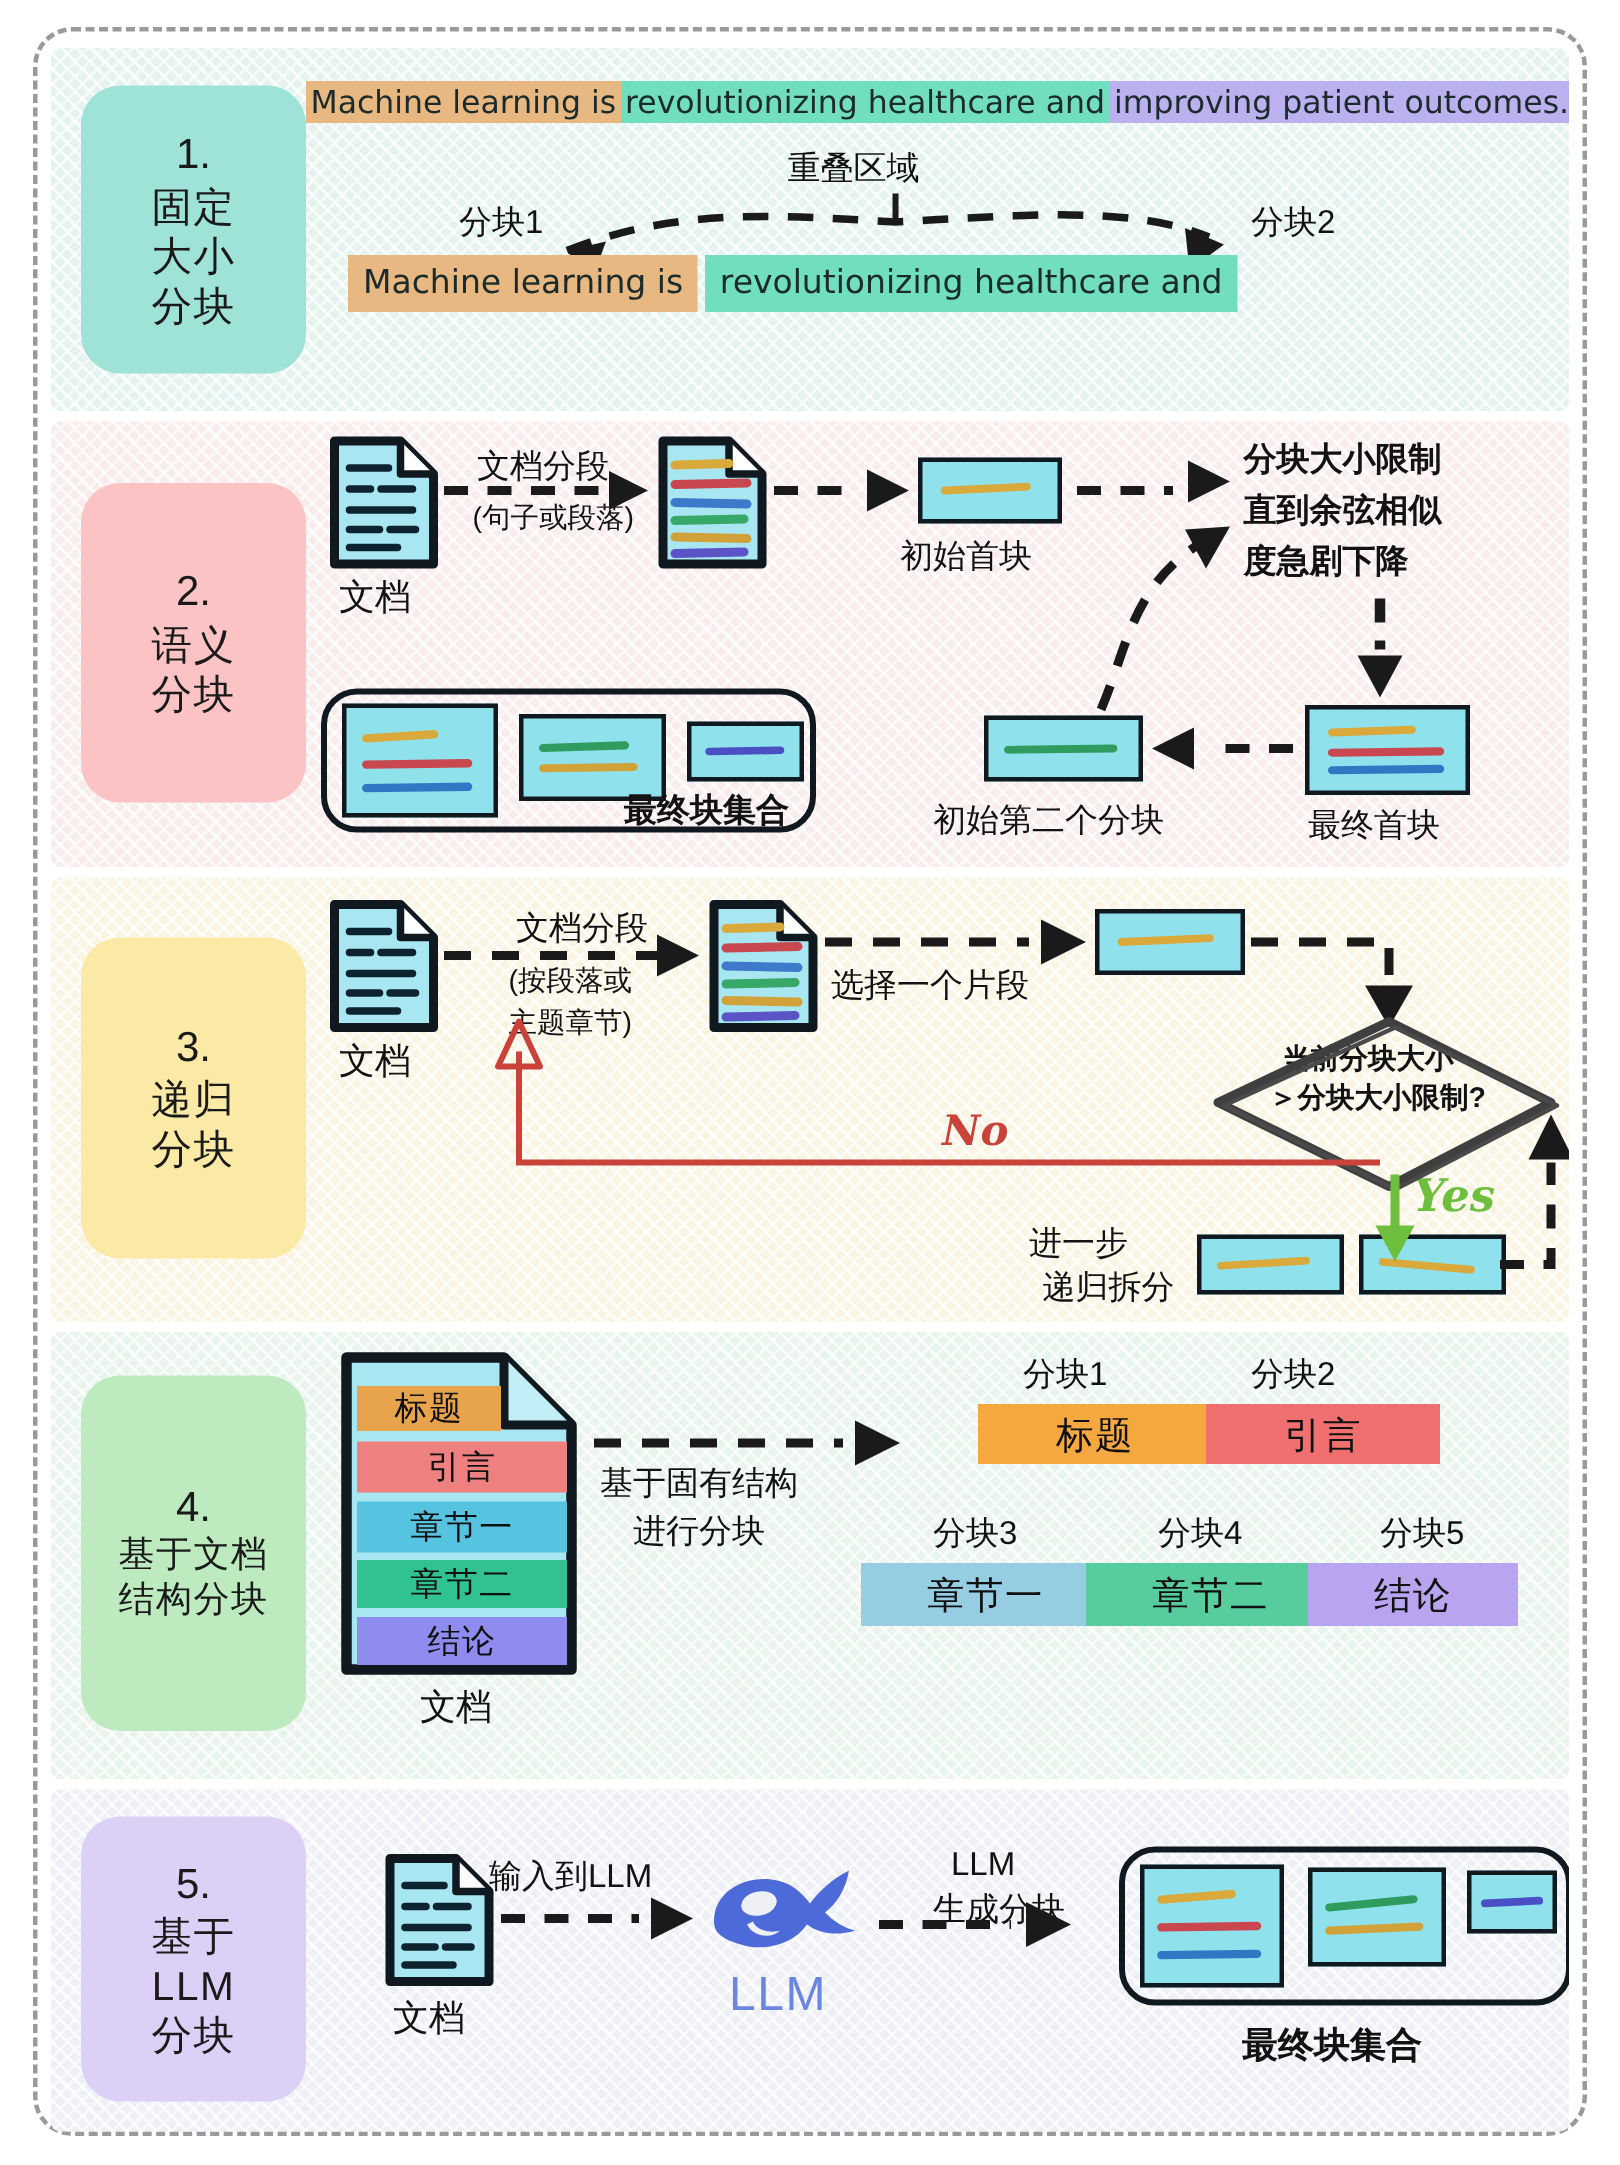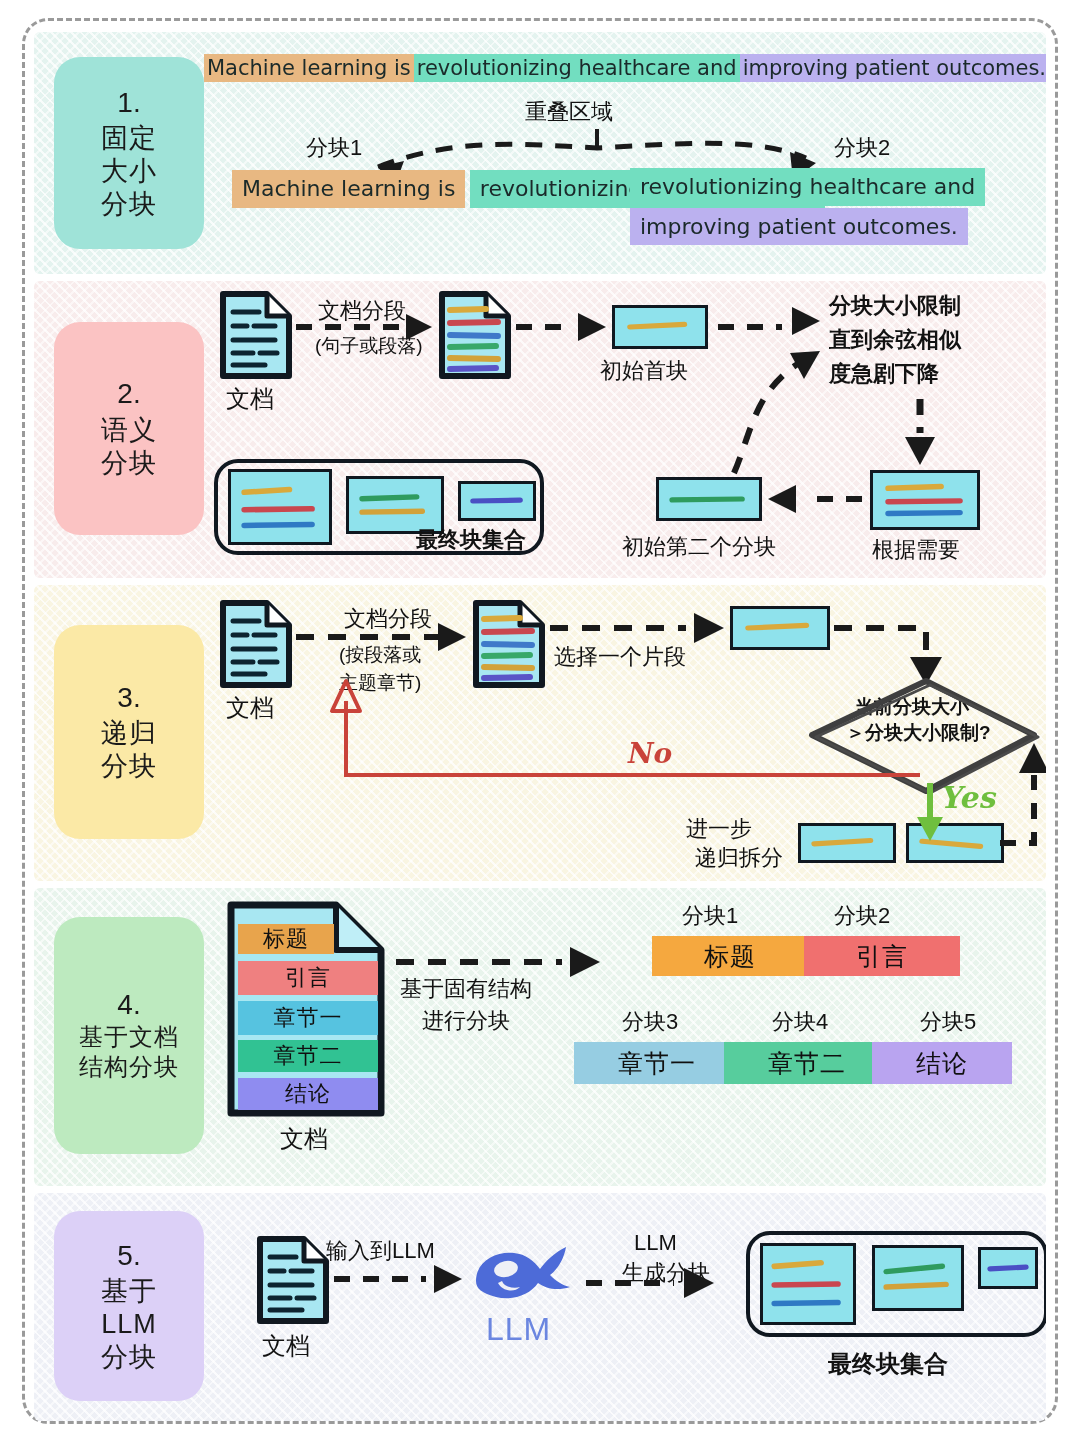--- a/index.html
+++ b/index.html
@@ -151,24 +151,20 @@
       </svg>
 
       <div class="abs cn" style="left:272px; top:102px;">分块1</div>
       <div class="abs cn" style="left:800px; top:102px;">分块2</div>
 
       <div class="abs" style="left:198px; top:136px;">
         <div class="hl" style="background:#e8b882; padding:5px 10px; font-size:22px;">Machine learning is</div>
         <div class="hl" style="background:#72dec0; padding:5px 10px; font-size:22px; margin-top:2px;">revolutionizing healthcare and</div>
       </div>
 
-      <div class="abs" style="left:596px; top:136px;">
-        <div class="hl" style="background:#72dec0; padding:5px 10px; font-size:22px;">revolutionizing healthcare and</div>
-        <div class="hl" style="background:#bbb1ef; padding:5px 10px; font-size:22px; margin-top:2px;">improving patient outcomes.</div>
-      </div>
 
     </div>
   </div>
 
   <div class="band band2">
     <div class="texture"></div>
     <div class="band-inner">
 
       <div class="chip chip2">
         <div class="num">2.</div>
@@ -229,21 +225,21 @@
       </div>
       <div class="abs cn" style="left:588px; top:252px;">初始第二个分块</div>
 
       <div class="chunk" style="left:836px; top:189px; width:110px; height:60px;">
         <svg viewBox="0 0 110 60" preserveAspectRatio="none">
           <line x1="16" y1="17" x2="72" y2="15" stroke="#d9a93c" stroke-width="6" stroke-linecap="round"></line>
           <line x1="16" y1="32" x2="92" y2="31" stroke="#c9474f" stroke-width="6" stroke-linecap="round"></line>
           <line x1="16" y1="45" x2="92" y2="44" stroke="#2f79c4" stroke-width="6" stroke-linecap="round"></line>
         </svg>
       </div>
-      <div class="abs cn" style="left:838px; top:255px;">根据需要</div>
+      <div class="abs cn" style="left:838px; top:255px;">最终首块</div>
 
       <div class="roundgroup" style="left:180px; top:178px; width:330px; height:96px;"></div>
       <div class="chunk" style="left:194px; top:188px; width:104px; height:76px;">
         <svg viewBox="0 0 104 76" preserveAspectRatio="none">
           <line x1="14" y1="22" x2="62" y2="19" stroke="#d9a93c" stroke-width="6" stroke-linecap="round"></line>
           <line x1="14" y1="41" x2="86" y2="40" stroke="#c9474f" stroke-width="6" stroke-linecap="round"></line>
           <line x1="14" y1="58" x2="86" y2="57" stroke="#2f79c4" stroke-width="6" stroke-linecap="round"></line>
         </svg>
       </div>
       <div class="chunk" style="left:312px; top:195px; width:98px; height:58px;">

